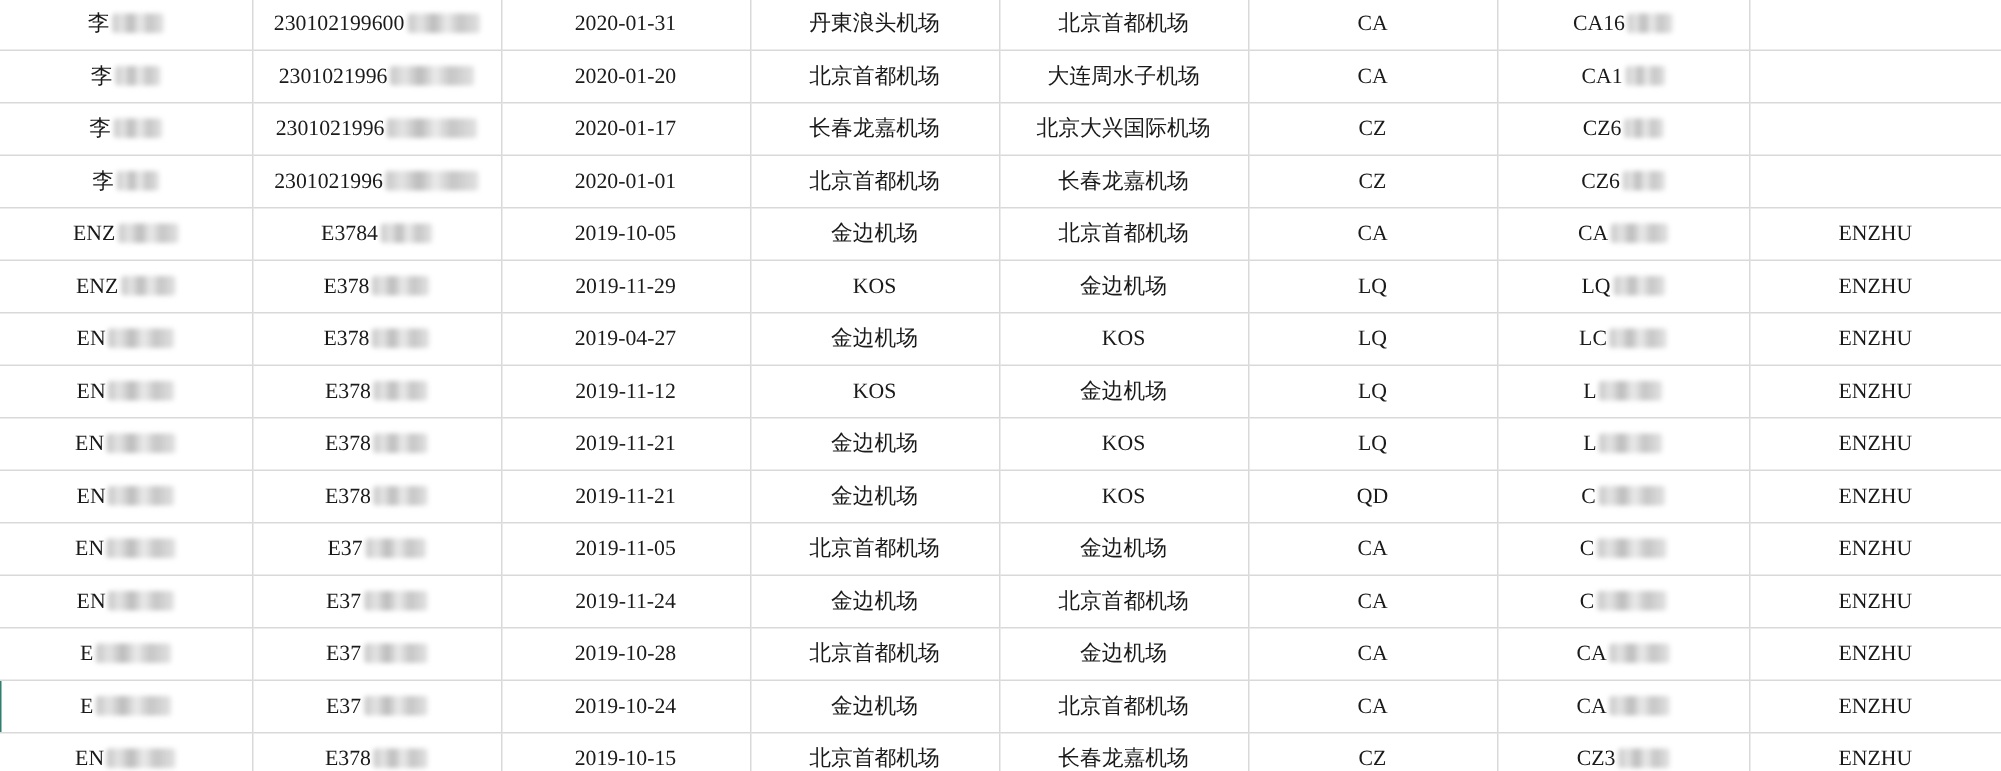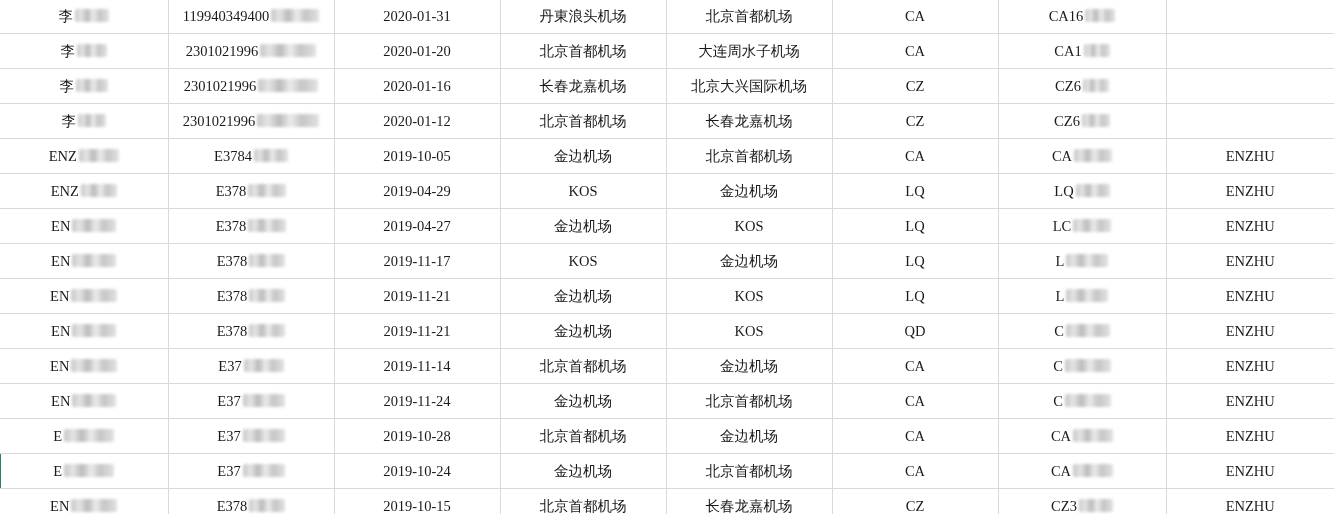--- a/index.html
+++ b/index.html
@@ -110,21 +110,21 @@
         <col class="c-flight">
         <col class="c-tag">
     </colgroup>
     <tbody>
         <tr>
           <td><span class="cell-inner">
               <span class="txt">李</span>
               <span class="blur" style="width: 34px;"></span>
             </span></td>
           <td><span class="cell-inner">
-              <span class="txt">119940349400</span>
+              <span class="txt">230102199600</span>
               <span class="blur" style="width: 48px;"></span>
             </span></td>
           <td><span class="cell-inner">
               <span class="txt">2020-01-31</span>
             </span></td>
           <td><span class="cell-inner">
               <span class="txt">丹東浪头机场</span>
             </span></td>
           <td><span class="cell-inner">
               <span class="txt">北京首都机场</span>
@@ -168,21 +168,21 @@
         <tr>
           <td><span class="cell-inner">
               <span class="txt">李</span>
               <span class="blur" style="width: 32px;"></span>
             </span></td>
           <td><span class="cell-inner">
               <span class="txt">2301021996</span>
               <span class="blur" style="width: 60px;"></span>
             </span></td>
           <td><span class="cell-inner">
-              <span class="txt">2020-01-16</span>
+              <span class="txt">2020-01-17</span>
             </span></td>
           <td><span class="cell-inner">
               <span class="txt">长春龙嘉机场</span>
             </span></td>
           <td><span class="cell-inner">
               <span class="txt">北京大兴国际机场</span>
             </span></td>
           <td><span class="cell-inner">
               <span class="txt">CZ</span>
             </span></td>
@@ -195,21 +195,21 @@
         <tr>
           <td><span class="cell-inner">
               <span class="txt">李</span>
               <span class="blur" style="width: 28px;"></span>
             </span></td>
           <td><span class="cell-inner">
               <span class="txt">2301021996</span>
               <span class="blur" style="width: 62px;"></span>
             </span></td>
           <td><span class="cell-inner">
-              <span class="txt">2020-01-12</span>
+              <span class="txt">2020-01-01</span>
             </span></td>
           <td><span class="cell-inner">
               <span class="txt">北京首都机场</span>
             </span></td>
           <td><span class="cell-inner">
               <span class="txt">长春龙嘉机场</span>
             </span></td>
           <td><span class="cell-inner">
               <span class="txt">CZ</span>
             </span></td>
@@ -251,21 +251,21 @@
         <tr>
           <td><span class="cell-inner">
               <span class="txt">ENZ</span>
               <span class="blur" style="width: 36px;"></span>
             </span></td>
           <td><span class="cell-inner">
               <span class="txt">E378</span>
               <span class="blur" style="width: 38px;"></span>
             </span></td>
           <td><span class="cell-inner">
-              <span class="txt">2019-04-29</span>
+              <span class="txt">2019-11-29</span>
             </span></td>
           <td><span class="cell-inner">
               <span class="txt">KOS</span>
             </span></td>
           <td><span class="cell-inner">
               <span class="txt">金边机场</span>
             </span></td>
           <td><span class="cell-inner">
               <span class="txt">LQ</span>
             </span></td>
@@ -309,21 +309,21 @@
         <tr>
           <td><span class="cell-inner">
               <span class="txt">EN</span>
               <span class="blur" style="width: 44px;"></span>
             </span></td>
           <td><span class="cell-inner">
               <span class="txt">E378</span>
               <span class="blur" style="width: 36px;"></span>
             </span></td>
           <td><span class="cell-inner">
-              <span class="txt">2019-11-17</span>
+              <span class="txt">2019-11-12</span>
             </span></td>
           <td><span class="cell-inner">
               <span class="txt">KOS</span>
             </span></td>
           <td><span class="cell-inner">
               <span class="txt">金边机场</span>
             </span></td>
           <td><span class="cell-inner">
               <span class="txt">LQ</span>
             </span></td>
@@ -396,21 +396,21 @@
         <tr>
           <td><span class="cell-inner">
               <span class="txt">EN</span>
               <span class="blur" style="width: 46px;"></span>
             </span></td>
           <td><span class="cell-inner">
               <span class="txt">E37</span>
               <span class="blur" style="width: 40px;"></span>
             </span></td>
           <td><span class="cell-inner">
-              <span class="txt">2019-11-14</span>
+              <span class="txt">2019-11-05</span>
             </span></td>
           <td><span class="cell-inner">
               <span class="txt">北京首都机场</span>
             </span></td>
           <td><span class="cell-inner">
               <span class="txt">金边机场</span>
             </span></td>
           <td><span class="cell-inner">
               <span class="txt">CA</span>
             </span></td>

